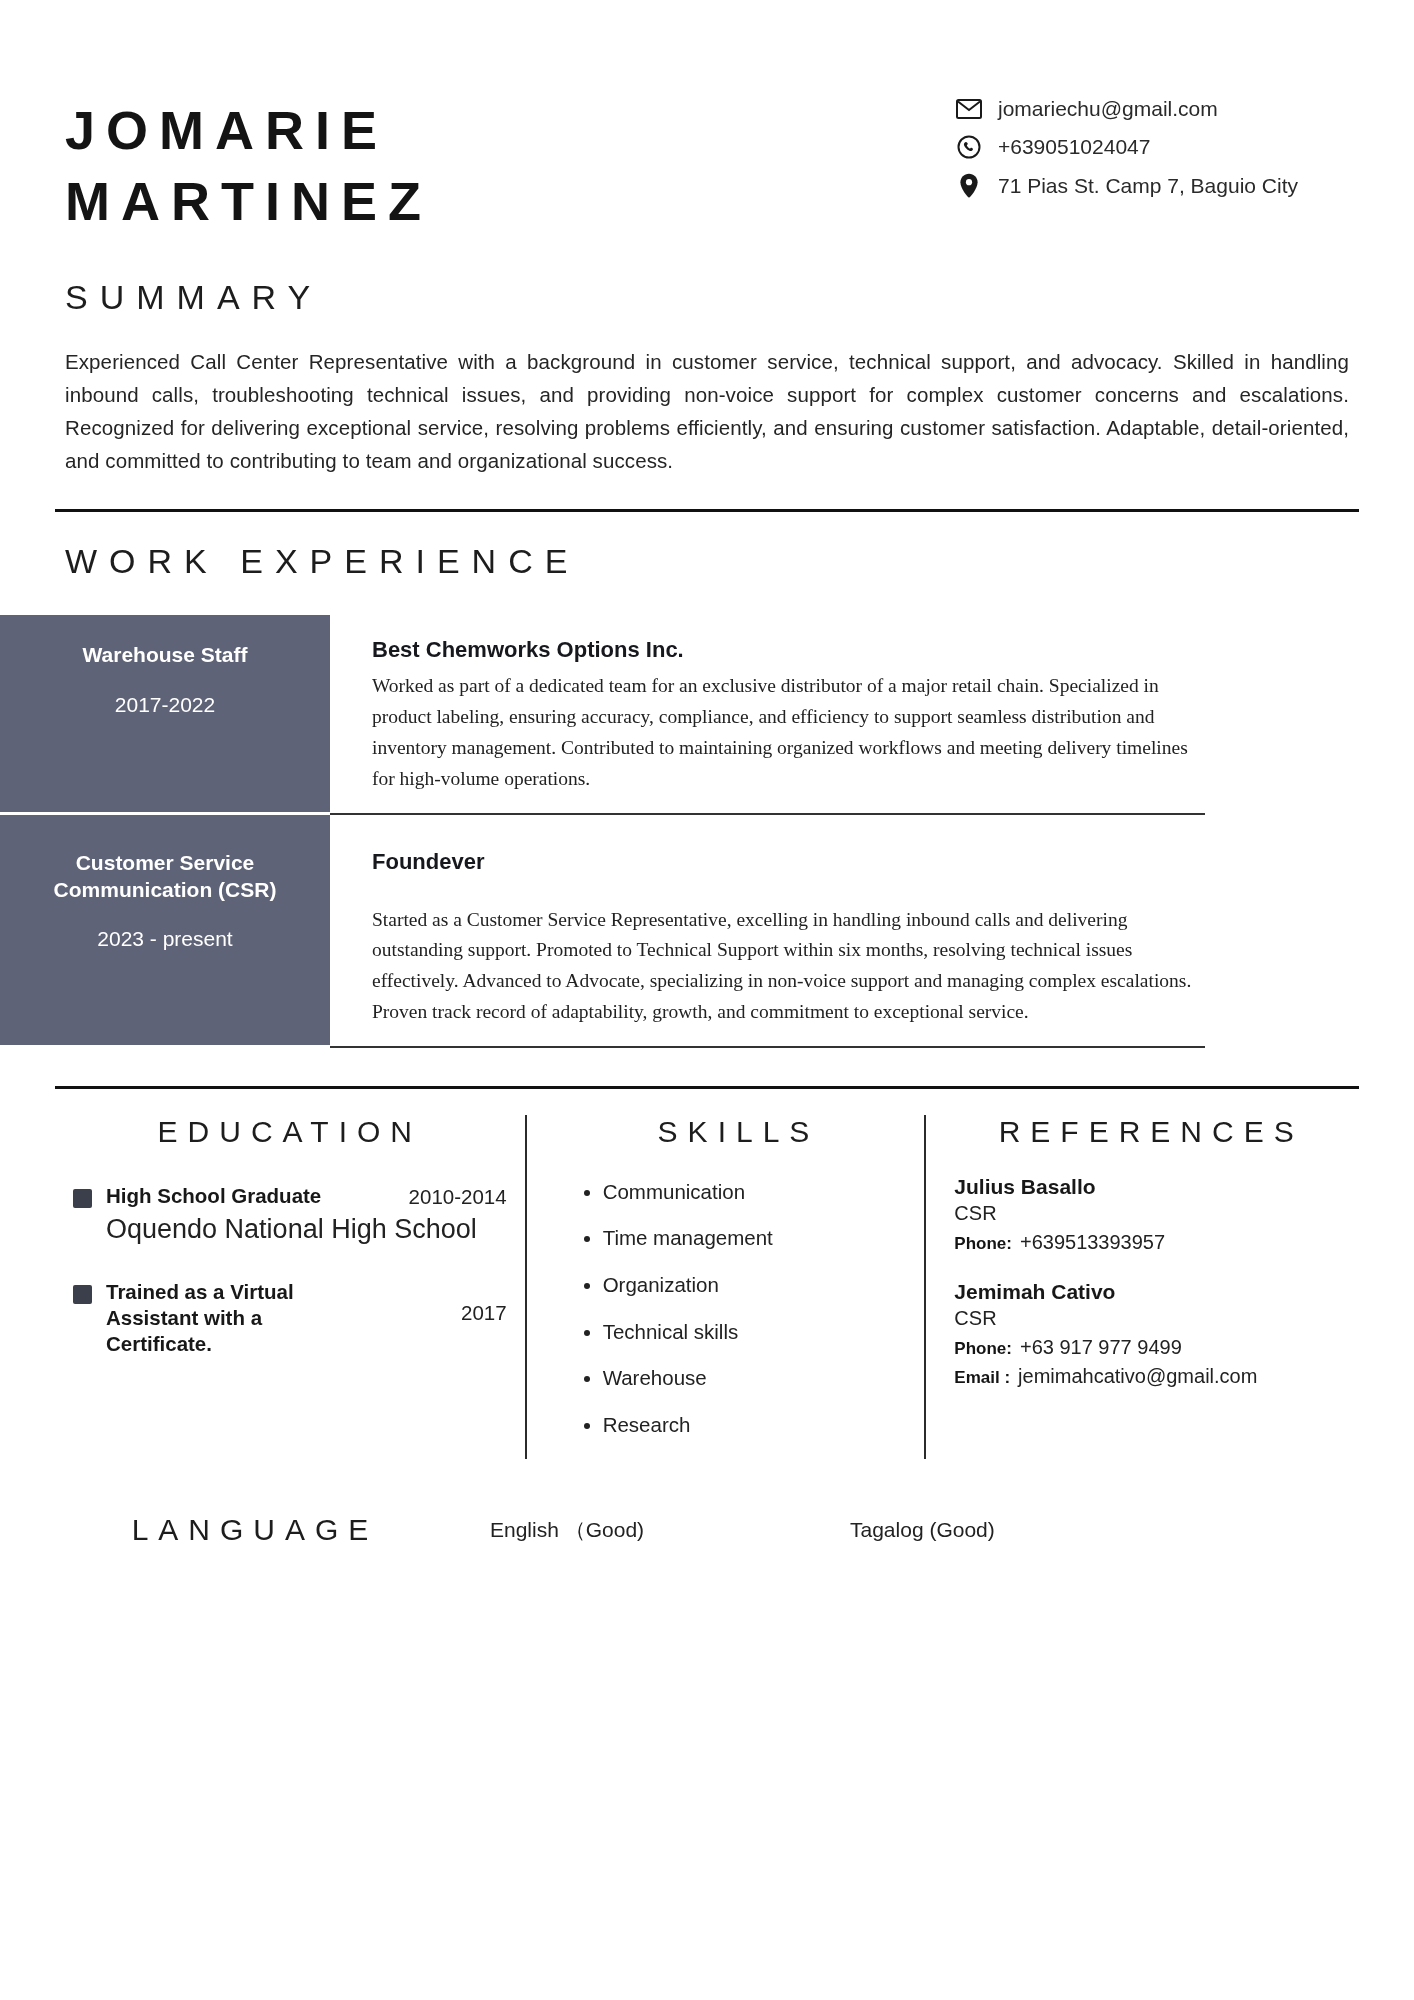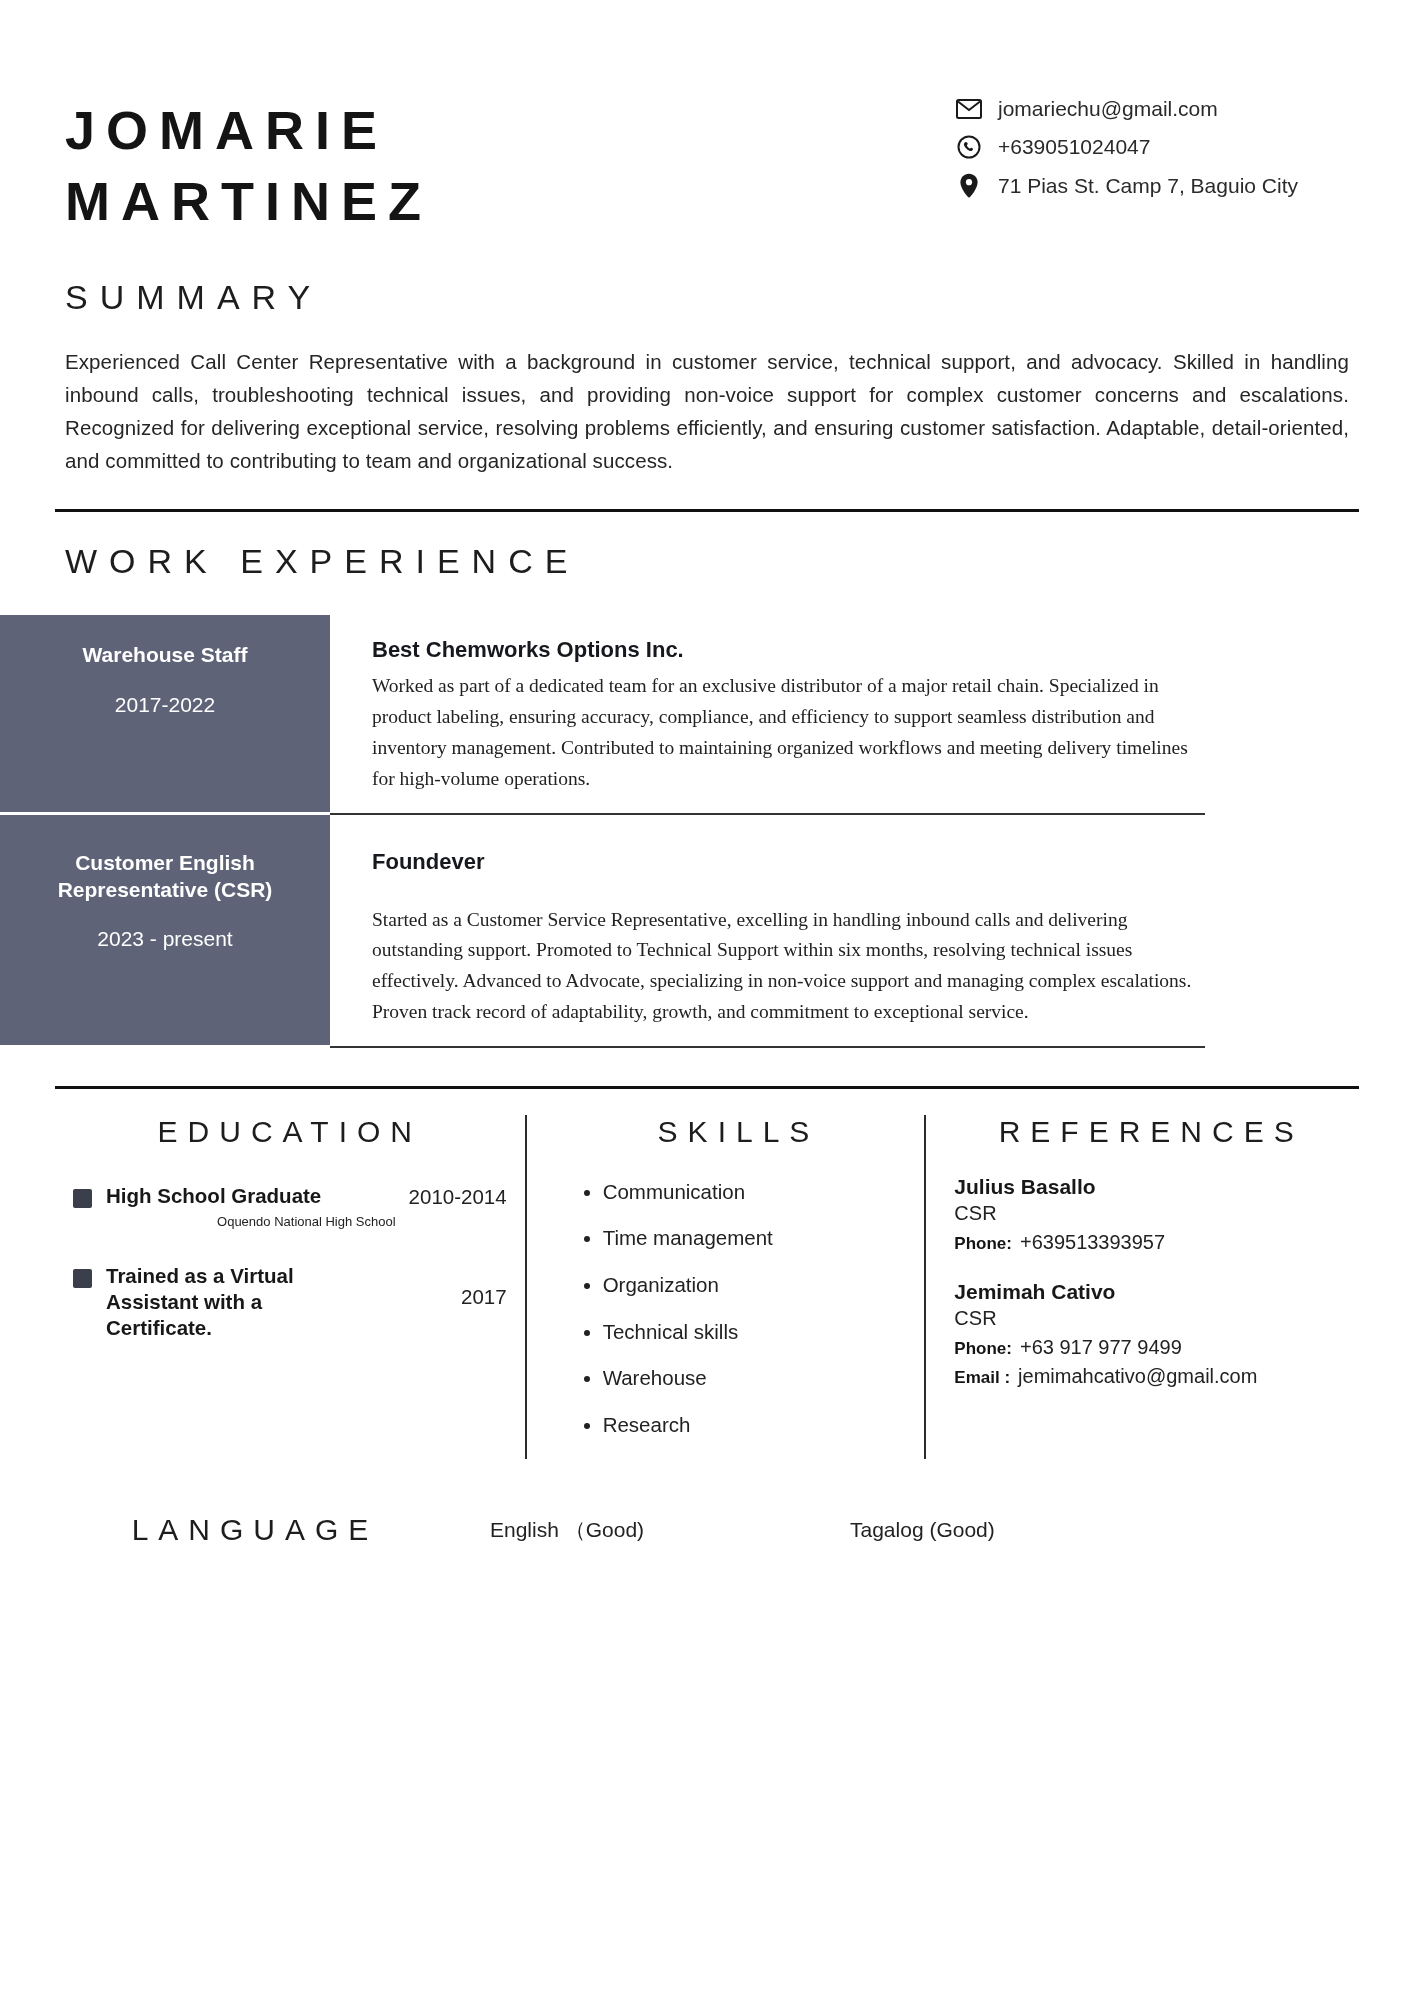--- a/index.html
+++ b/index.html
@@ -186,24 +186,23 @@
     max-width: 220px;
     color: #181818;
   }
   .edu-year {
     font-size: 20.5px;
     color: #222;
     white-space: nowrap;
     padding-top: 2px;
   }
   .edu-school {
-    font-size: 13px;
+    font-size: 27px;
     margin-top: 5px;
     color: #222;
-    text-align: center;
   }
   .edu-item.second .edu-year { padding-top: 22px; }
 
   .skill-list {
     margin: 30px 0 0 0;
     padding-left: 32px;
   }
   .skill-list li {
     font-size: 20.5px;
     line-height: 1.3;
@@ -317,21 +316,21 @@
           <div class="dates">2017-2022</div>
         </div>
         <div class="work-right">
           <div class="company">Best Chemworks Options Inc.</div>
           <div class="desc">Worked as part of a dedicated team for an exclusive distributor of a major retail chain. Specialized in product labeling, ensuring accuracy, compliance, and efficiency to support seamless distribution and inventory management. Contributed to maintaining organized workflows and meeting delivery timelines for high-volume operations.</div>
         </div>
       </div>
 
       <div class="work-row second">
         <div class="work-left">
-          <div class="role">Customer English Representative (CSR)</div>
+          <div class="role">Customer Service Communication (CSR)</div>
           <div class="dates">2023 - present</div>
         </div>
         <div class="work-right">
           <div class="company">Foundever</div>
           <div class="desc">Started as a Customer Service Representative, excelling in handling inbound calls and delivering outstanding support. Promoted to Technical Support within six months, resolving technical issues effectively. Advanced to Advocate, specializing in non-voice support and managing complex escalations. Proven track record of adaptability, growth, and commitment to exceptional service.</div>
         </div>
       </div>
     </div>
   </div>
 

